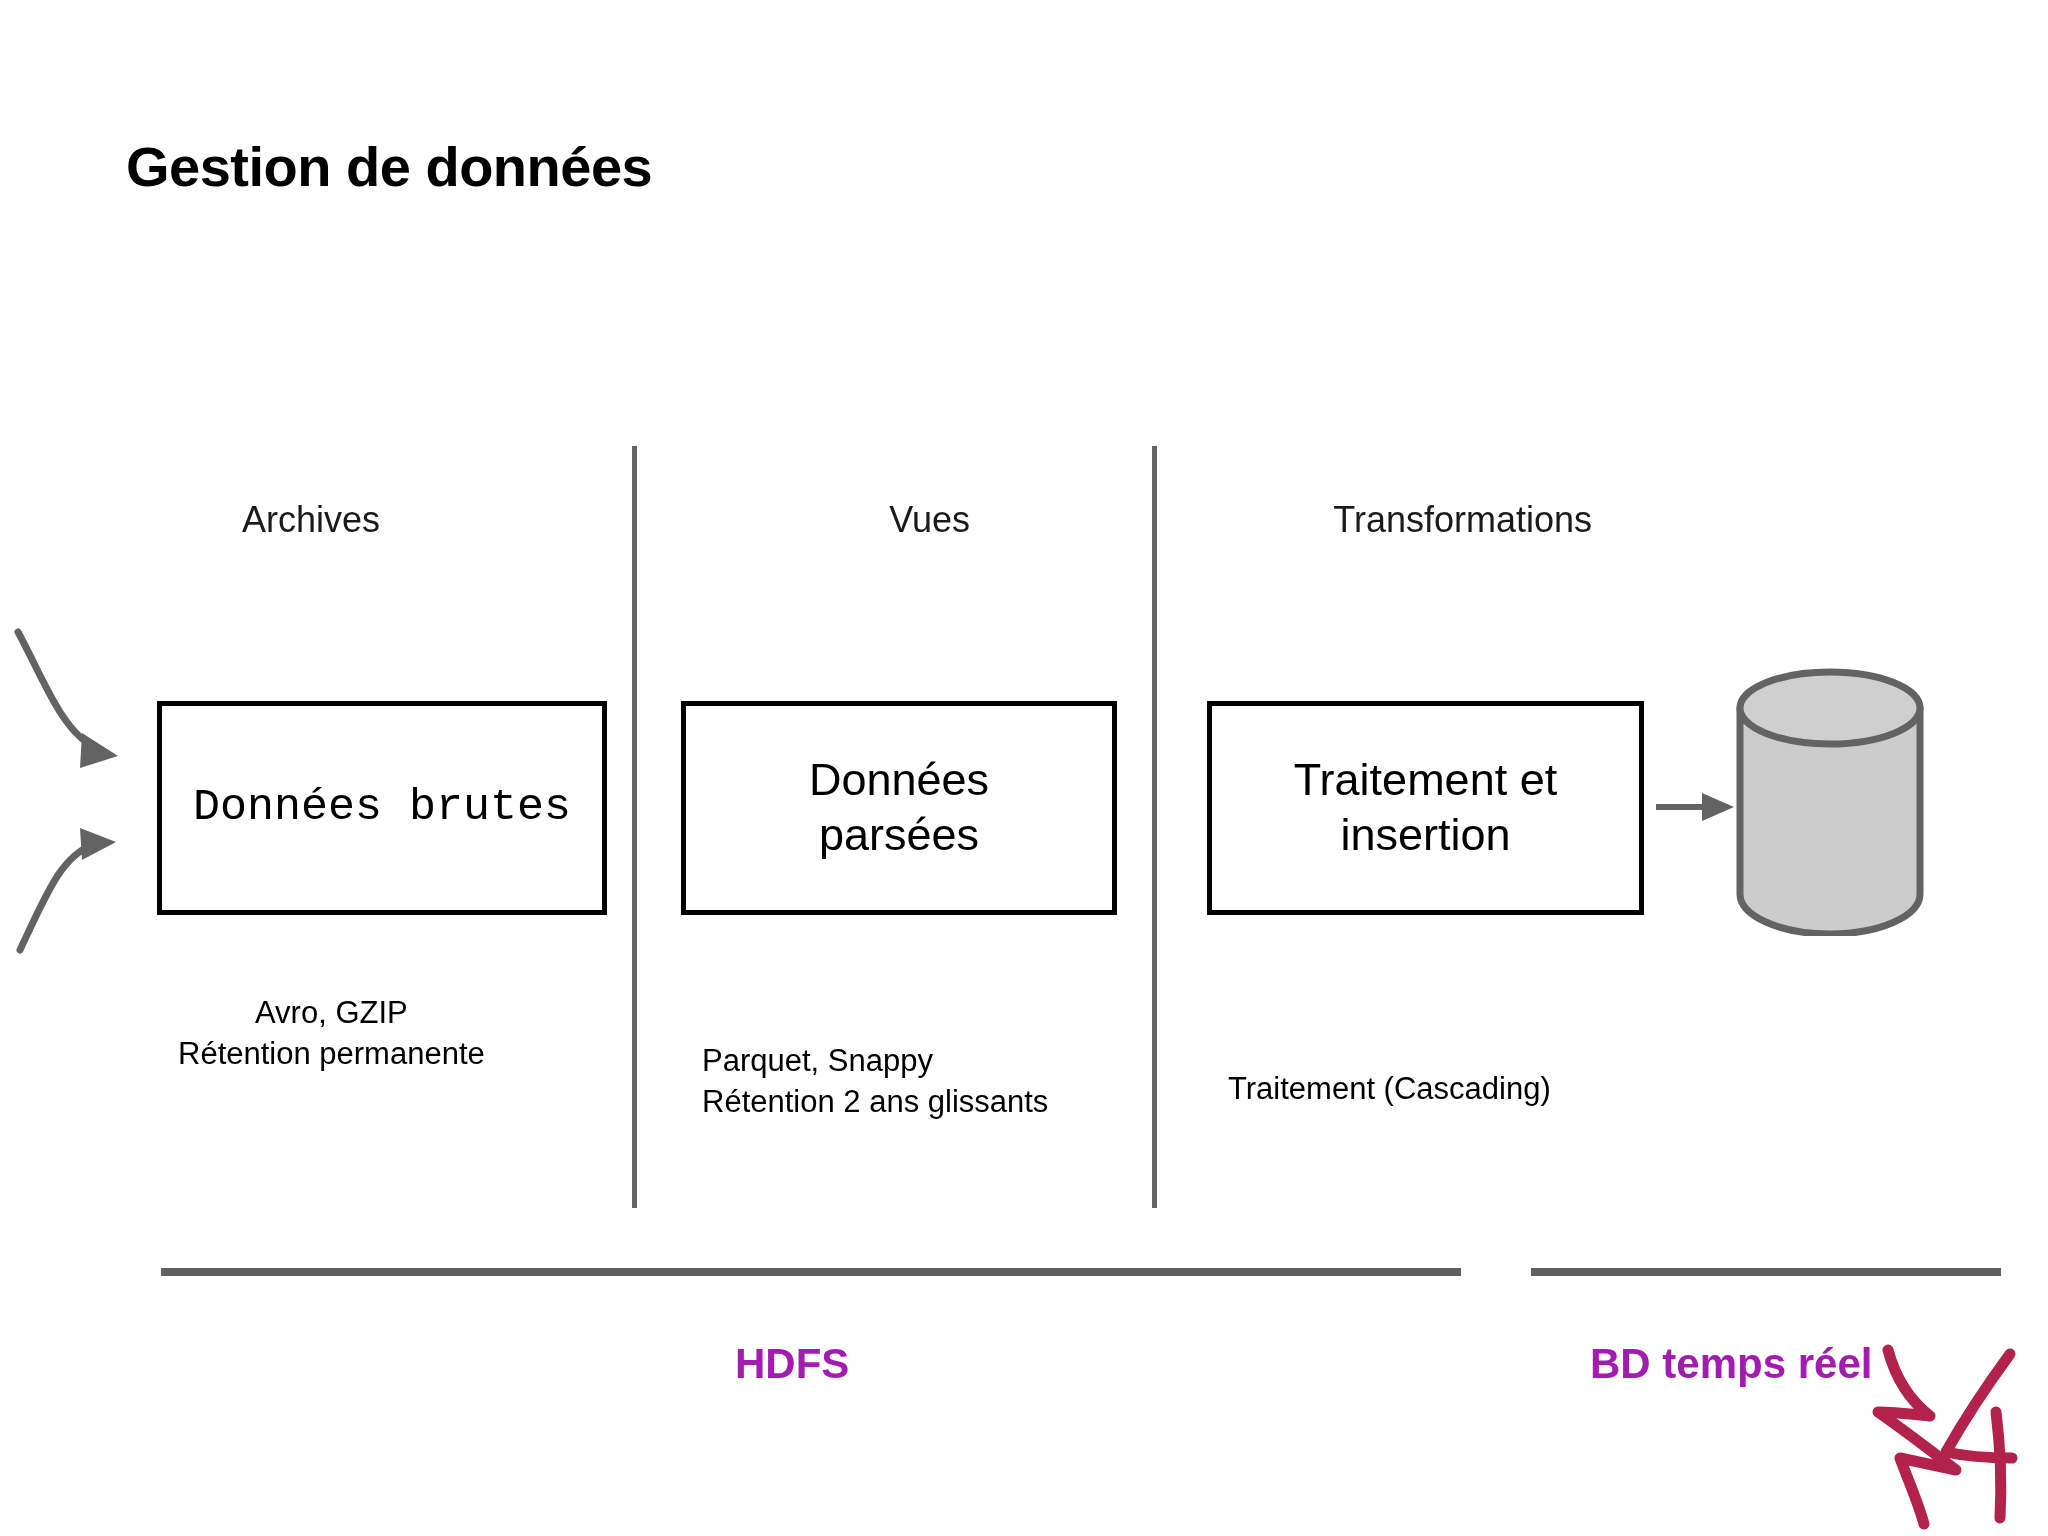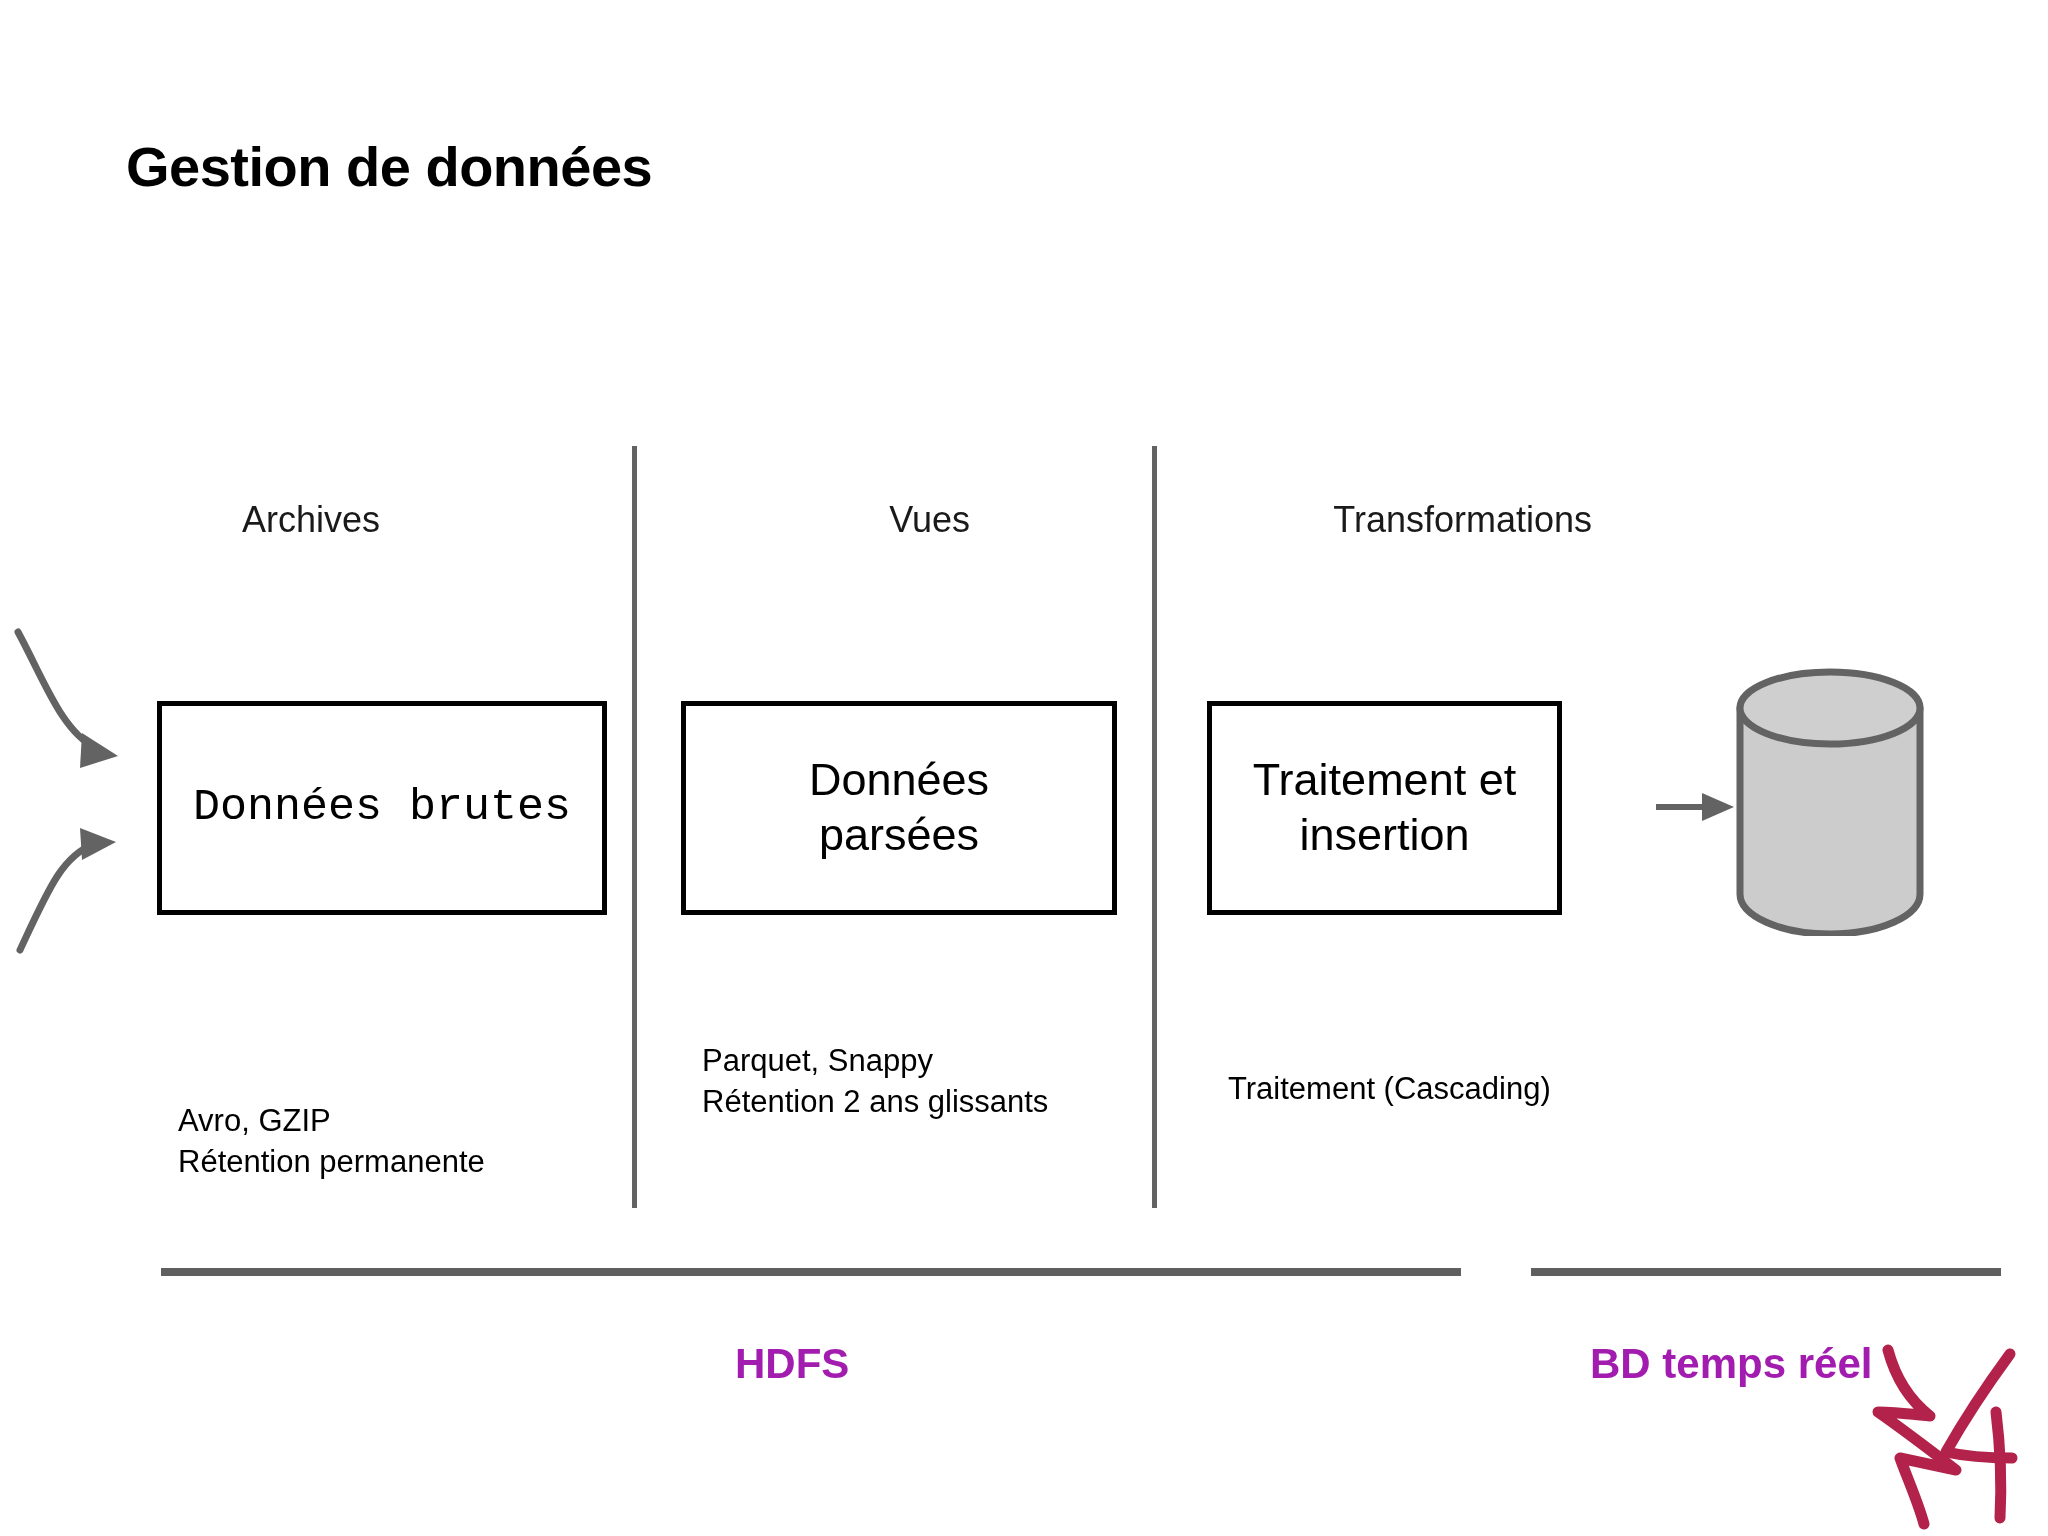--- a/index.html
+++ b/index.html
@@ -71,31 +71,31 @@
     text-align: center;
   }
   .stage-box-label {
     font-size: 45px;
     line-height: 1.22;
     color: #000000;
     white-space: pre-line;
   }
   #stage-box-0 { left: 157px; top: 701px; width: 450px; height: 214px; font-family: Liberation Mono, monospace; }
   #stage-box-1 { left: 681px; top: 701px; width: 436px; height: 214px; }
-  #stage-box-2 { left: 1207px; top: 701px; width: 355px; height: 214px; }
+  #stage-box-2 { left: 1207px; top: 701px; width: 437px; height: 214px; }
 
   
   .stage-caption {
     position: absolute;
     font-size: 31px;
     line-height: 1.33;
     color: #000000;
     white-space: pre-line;
   }
-  #stage-caption-0 { left: 178px; top: 1100px; }
+  #stage-caption-0 { left: 178px; top: 992px; text-align: center; }
   #stage-caption-1 { left: 702px; top: 1040px; }
   #stage-caption-2 { left: 1228px; top: 1068px; }
 
   
   #database-cylinder {
     position: absolute;
     left: 1730px;
     top: 666px;
     width: 200px;
     height: 270px;

